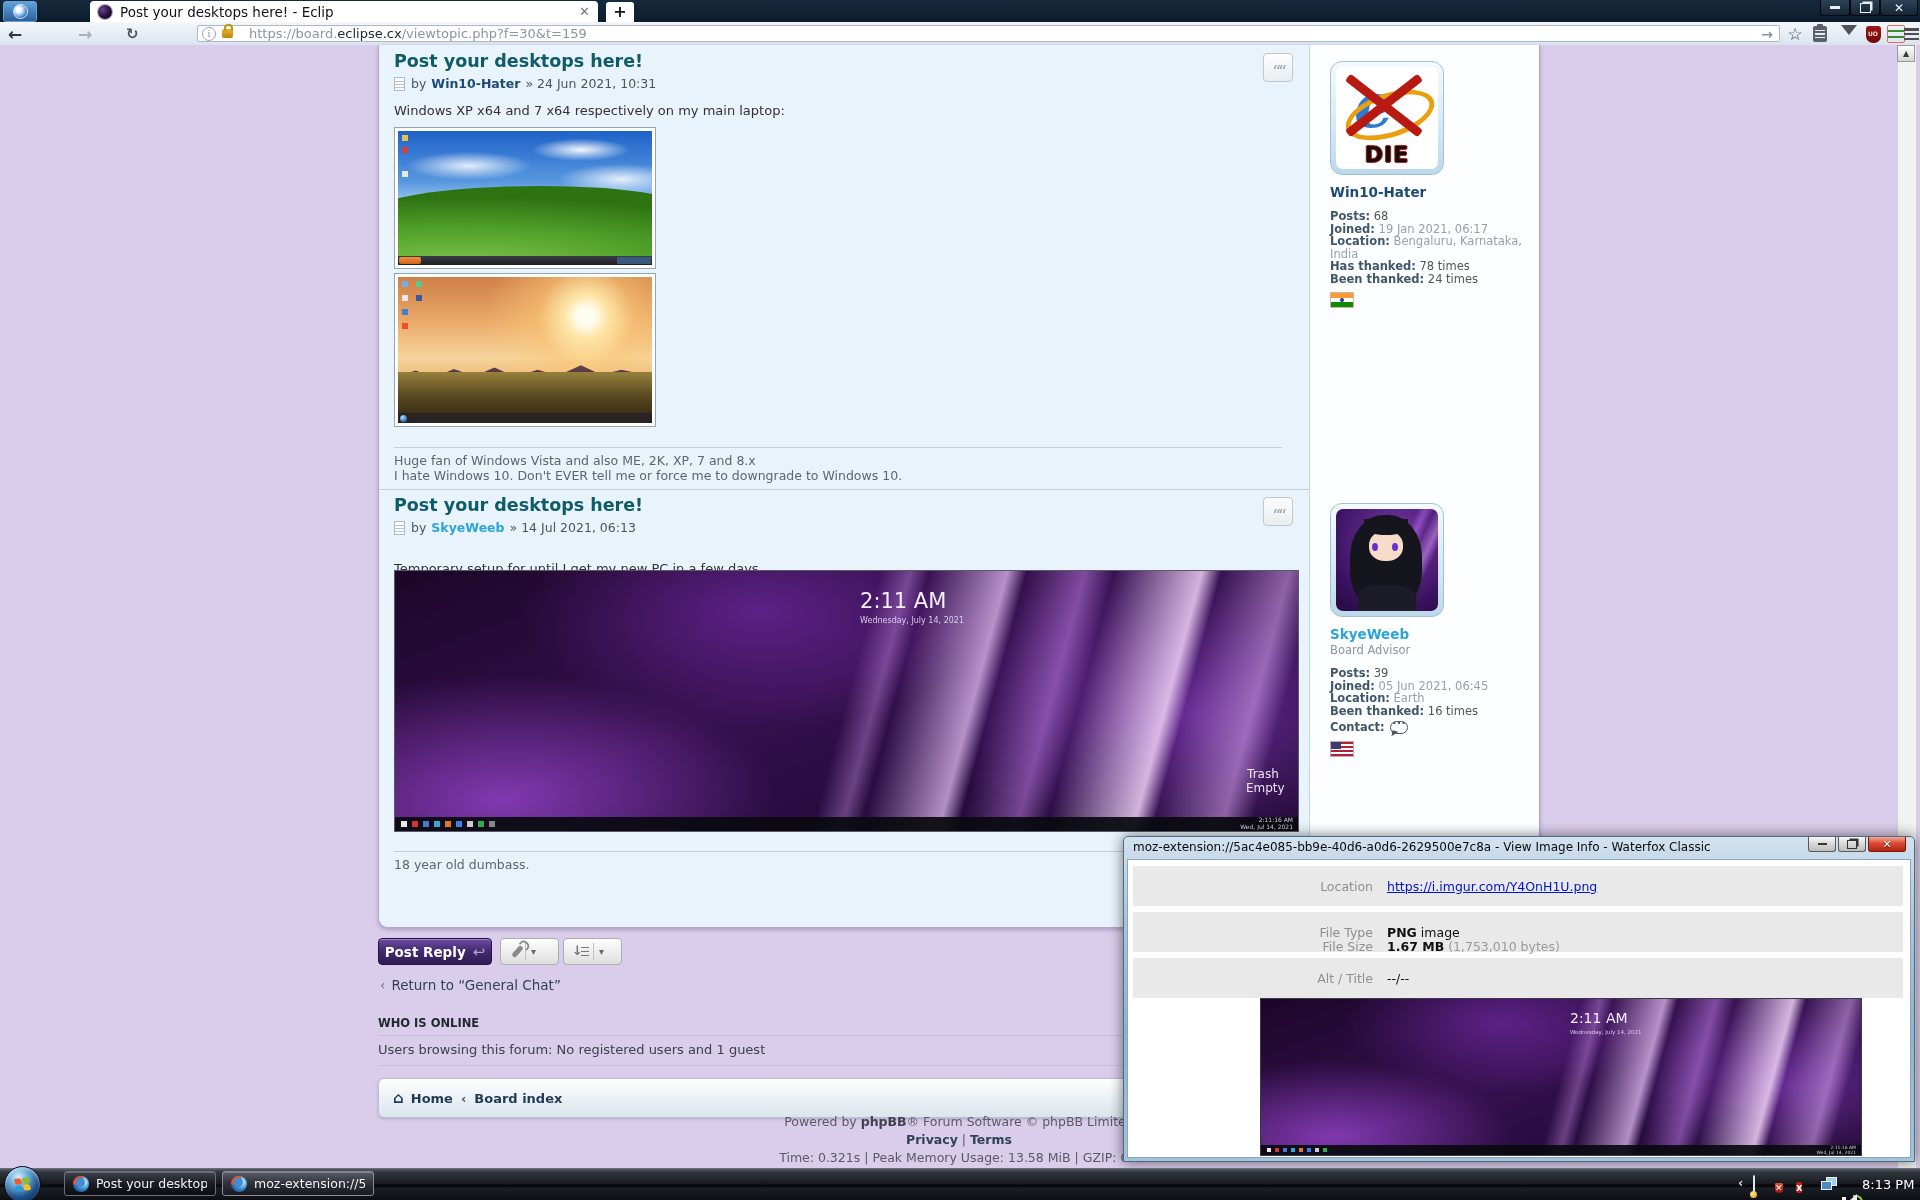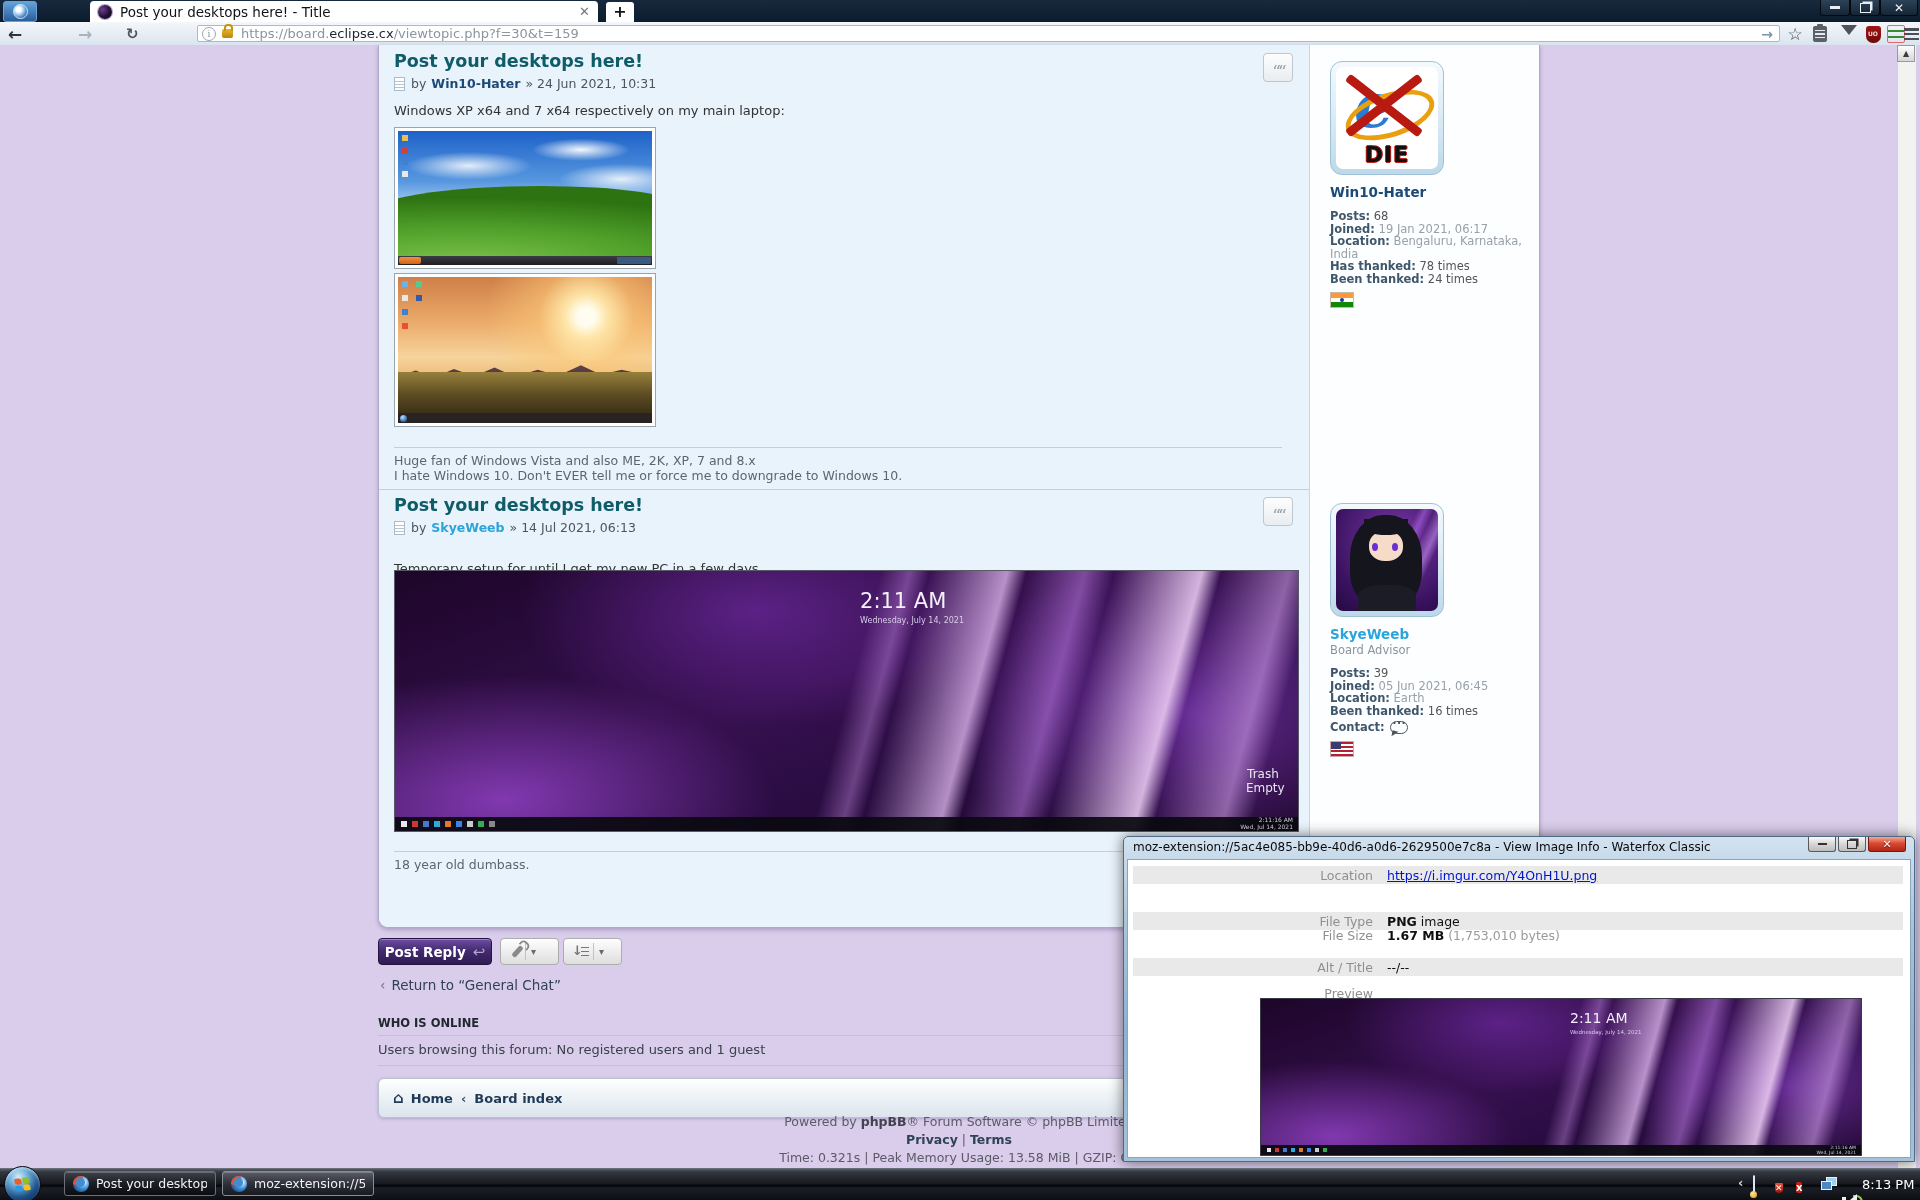--- a/index.html
+++ b/index.html
@@ -21,21 +21,21 @@
     background:linear-gradient(#2c4258,#152636);display:flex;align-items:center;justify-content:center}
   .winbtn .bar{width:10px;height:3px;background:#e8eef4}
   .winbtn .boxes{width:9px;height:8px;border:1.5px solid #e8eef4;background:transparent;box-shadow:2px -2px 0 -0.5px #e8eef4}
   .winbtn .xx{color:#eef2f6;font-size:12px;font-weight:bold;line-height:10px}
   #navbar{position:absolute;left:0;top:22px;width:1920px;height:23px;background:linear-gradient(#f4f7fb,#dae4ee);border-bottom:1px solid #b9c6d6}
   .navglyph{position:absolute;top:23px;height:22px;display:flex;align-items:center;font-weight:bold}
   #urlbar{position:absolute;left:197px;top:25px;width:1583px;height:17px;background:#fff;border:1px solid #aeb9c7;border-radius:2px;display:flex;align-items:center;padding:0 4px;box-sizing:border-box}
   .info-i{width:12px;height:12px;border-radius:50%;border:1px solid #9aa5b1;color:#8a95a1;font-size:9px;text-align:center;line-height:12px;font-family:"DejaVu Serif",serif;flex:0 0 auto}
   .padlock{width:11px;height:9px;background:linear-gradient(#e8b62a,#b9860e);border-radius:2px;margin-left:6px;position:relative;flex:0 0 auto}
   .padlock::before{content:'';position:absolute;left:2px;top:-5px;width:5px;height:5px;border:2px solid #c4930f;border-bottom:none;border-radius:4px 4px 0 0}
-  #urltext{margin-left:8px;font-size:13px;color:#8a95a2;white-space:nowrap;overflow:hidden;flex:1 1 auto}
+  #urltext{margin-left:16px;font-size:13px;color:#8a95a2;white-space:nowrap;overflow:hidden;flex:1 1 auto}
   #urltext .domain{color:#1c2530}
   .go-arrow{color:#7f93a8;font-size:14px;font-weight:bold;flex:0 0 auto;margin-right:2px}
   .tool-icon{position:absolute;top:24px;height:20px;display:flex;align-items:center;justify-content:center}
   .clipb{width:14px;height:16px;background:#5c6169;border-radius:2px;position:relative}
   .clipb::before{content:'';position:absolute;left:4px;top:-2px;width:6px;height:3px;background:#5c6169;border-radius:1px}
   .clipb::after{content:'';position:absolute;left:2px;top:4px;width:10px;height:9px;
     background:linear-gradient(#e8eaee 0 1.5px,transparent 1.5px 3.5px,#e8eaee 3.5px 5px,transparent 5px 7px,#e8eaee 7px 8.5px,transparent 8.5px)}
   .dl-stem{width:6px;height:7px;background:#4e535b;margin:0 auto}
   .dl-tri{width:0;height:0;border:8px solid transparent;border-top:10px solid #4e535b;margin-top:-1px}
   .ubo-shield{width:15px;height:17px;background:linear-gradient(#a01414,#6e0a0a);border-radius:3px 3px 7px 7px;position:relative}
@@ -178,21 +178,21 @@
   #dialog{position:absolute;left:1123px;top:836px;width:792px;height:326px;z-index:20;border:1px solid #4e6a84;border-radius:5px 5px 0 0;
     background:linear-gradient(180deg,#d2e2f0,#a9c5dc 26%,#8fb2d0 60%,#a5c2da);box-shadow:0 0 14px rgba(0,0,0,.55);box-sizing:border-box}
   #dlg-title{position:absolute;left:9px;top:3px;right:110px;font-size:12px;color:#0a0a0a;white-space:nowrap;overflow:hidden}
   .dlg-btn{position:absolute;top:0;height:15px;border:1px solid #5a5a5a;border-top:none;border-radius:0 0 3px 3px;
     background:linear-gradient(#fbfbfb,#d9d9d9 45%,#bdbdbd);display:flex;align-items:center;justify-content:center;box-sizing:border-box}
   .dlg-btn .bar{width:9px;height:2.5px;background:#333}
   .dlg-btn .boxes{width:8px;height:7px;border:1.3px solid #333;box-shadow:2px -2px 0 -0.5px #333}
   #dlg-close{background:linear-gradient(#f4a894,#da4a32 45%,#b32614);border-color:#7a1608}
   #dlg-close .xx{color:#fff;font-size:11px;font-weight:bold;text-shadow:0 1px 1px #600}
   #dlg-content{position:absolute;left:3px;top:22px;width:784px;height:299px;background:#fff;border:1px solid #8aa4bc;box-sizing:border-box}
-  .drow{position:absolute;left:5px;width:770px;height:18px;display:flex;align-items:center;font-size:12.5px}
+  .drow{position:absolute;left:5px;width:770px;height:40px;display:flex;align-items:center;font-size:12.5px}
   .drow.stripe{background:#e9e9e9}
   .dlabel{width:240px;text-align:right;padding-right:14px;color:#8f8f8f;flex:0 0 auto}
   .dval{color:#101010}
   .dval a,{}
   .dlink{color:#0014cc;text-decoration:underline}
   .dgray{color:#9a9a9a}
   #dlg-preview{position:absolute;left:132px;top:138px;width:600px;height:156px;border:1px solid #3a3a46}
   
   #taskbar{position:absolute;left:0;top:1168px;width:1920px;height:32px;z-index:30;border-top:1px solid #6a6e78;
     background:linear-gradient(180deg,#575c66 0%,#33373f 9%,#17191f 46%,#040507 52%,#1b1e25 60%,#0b0d12 100%)}
@@ -227,21 +227,21 @@
 </style>
 </head>
 <body>
 
 <div id="tabbar">
   <div id="wfx-btn">
       <span class="wfx-swirl"></span>
     </div>
   <div id="tab">
     <span class="favicon-eclipse"></span>
-    <span class="t-title">Post your desktops here! - Title</span>
+    <span class="t-title">Post your desktops here! - Eclip</span>
     <span class="tab-close">✕</span>
   </div>
   <div id="newtab">+</div>
   <div class="winbtn" style="left:1820px;width:28px">
       <span class="bar"></span>
     </div>
   <div class="winbtn" style="left:1850px;width:28px">
       <span class="boxes"></span>
     </div>
   <div class="winbtn" style="left:1880px;width:36px">

